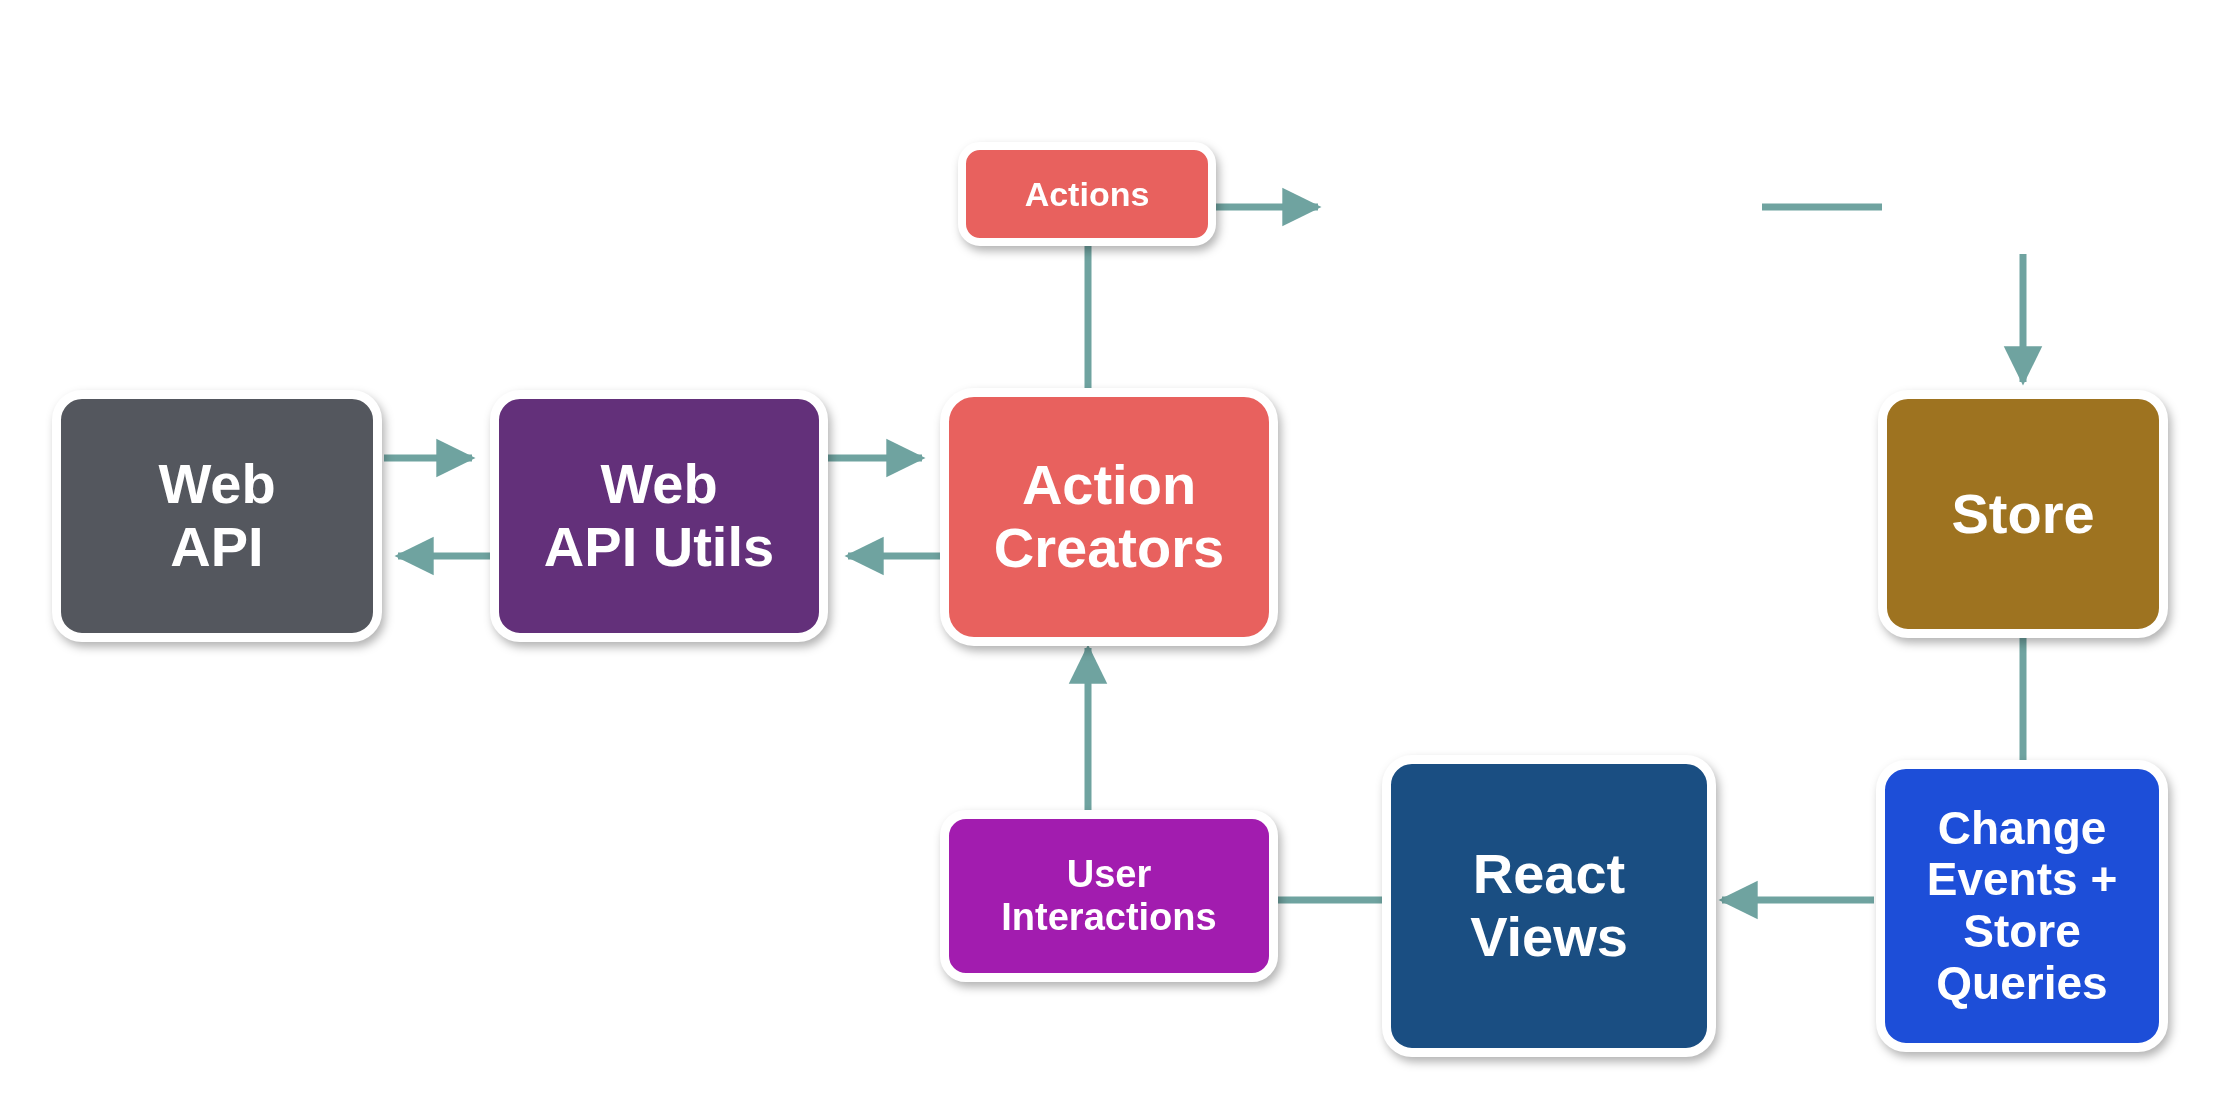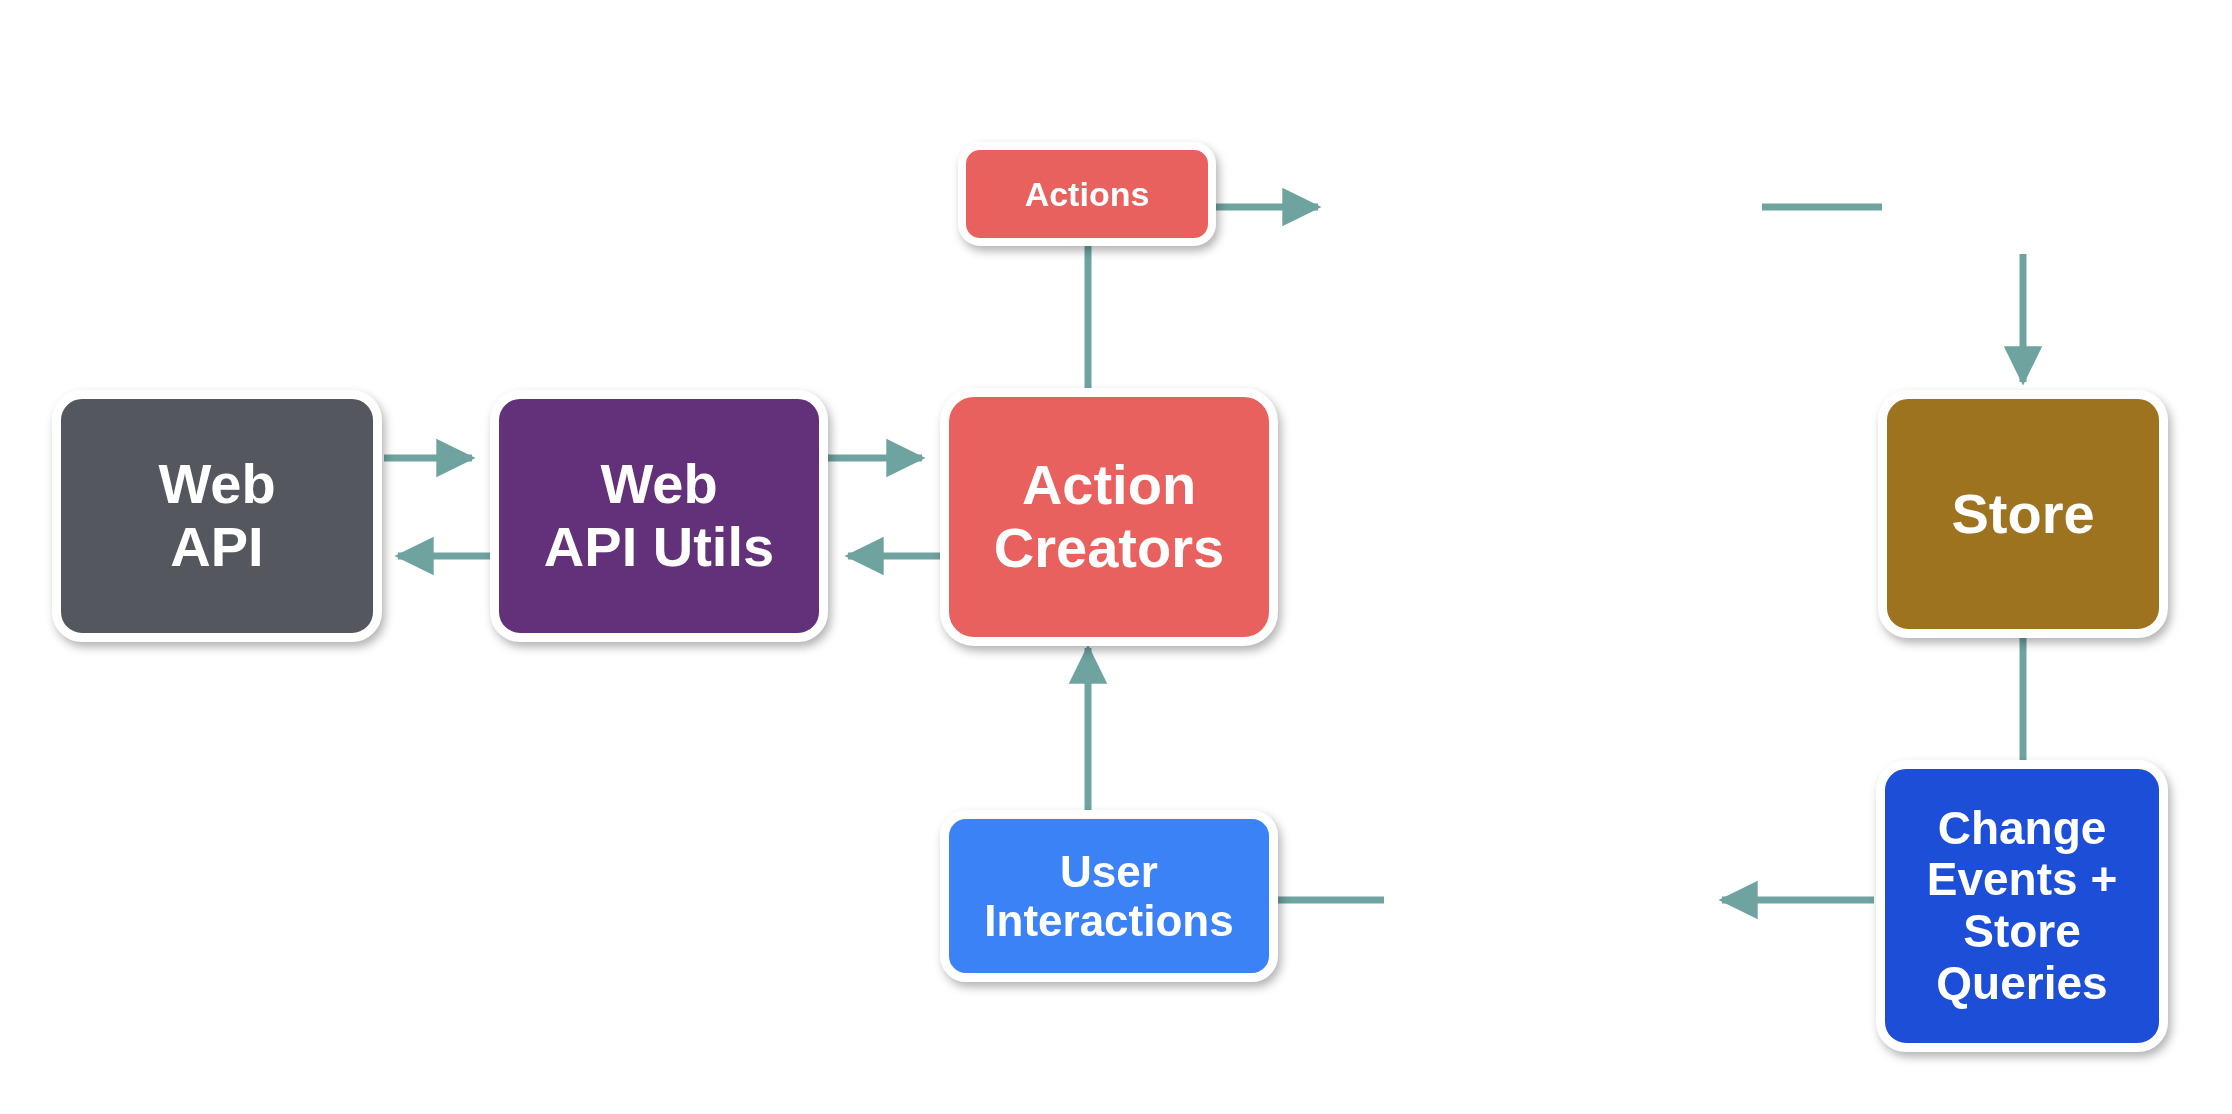--- a/index.html
+++ b/index.html
@@ -88,21 +88,21 @@
   .n-changeevents {
     left: 1876px; top: 760px; width: 292px;  height: 292px;
     background: #1d4ed8;  font-size: 46px;  border-radius: 30px;
   }
   .n-reactviews {
     left: 1382px; top: 755px; width: 334px;  height: 302px;
     background: #1a4e82;  font-size: 56px;  border-radius: 30px;
   }
   .n-userinteractions {
     left: 940px;  top: 810px; width: 338px;  height: 172px;
-    background: #3b82f6;  font-size: 44px;  border-radius: 26px;
+    background: #a21caf;  font-size: 38px;  border-radius: 26px;
   }
 </style>
 </head>
 <body>
 
 <div id="stage">
 
   <svg id="wires" viewBox="0 0 2232 1114" width="2232" height="1114" xmlns="http://www.w3.org/2000/svg">
     <defs>
       <marker id="ah-r" markerWidth="6" markerHeight="6" refX="5.1" refY="3" orient="auto" markerUnits="strokeWidth">
@@ -163,19 +163,23 @@
     <span class="lbl">Store</span>
   </div>
 
   <div class="node n-changeevents">
     <span class="lbl">Change
 Events +
 Store
 Queries</span>
   </div>
 
+  <div class="node n-reactviews">
+    <span class="lbl">React
+Views</span>
+  </div>
 
   <div class="node n-userinteractions">
     <span class="lbl">User
 Interactions</span>
   </div>
 
 </div>
 
 </body></html>

